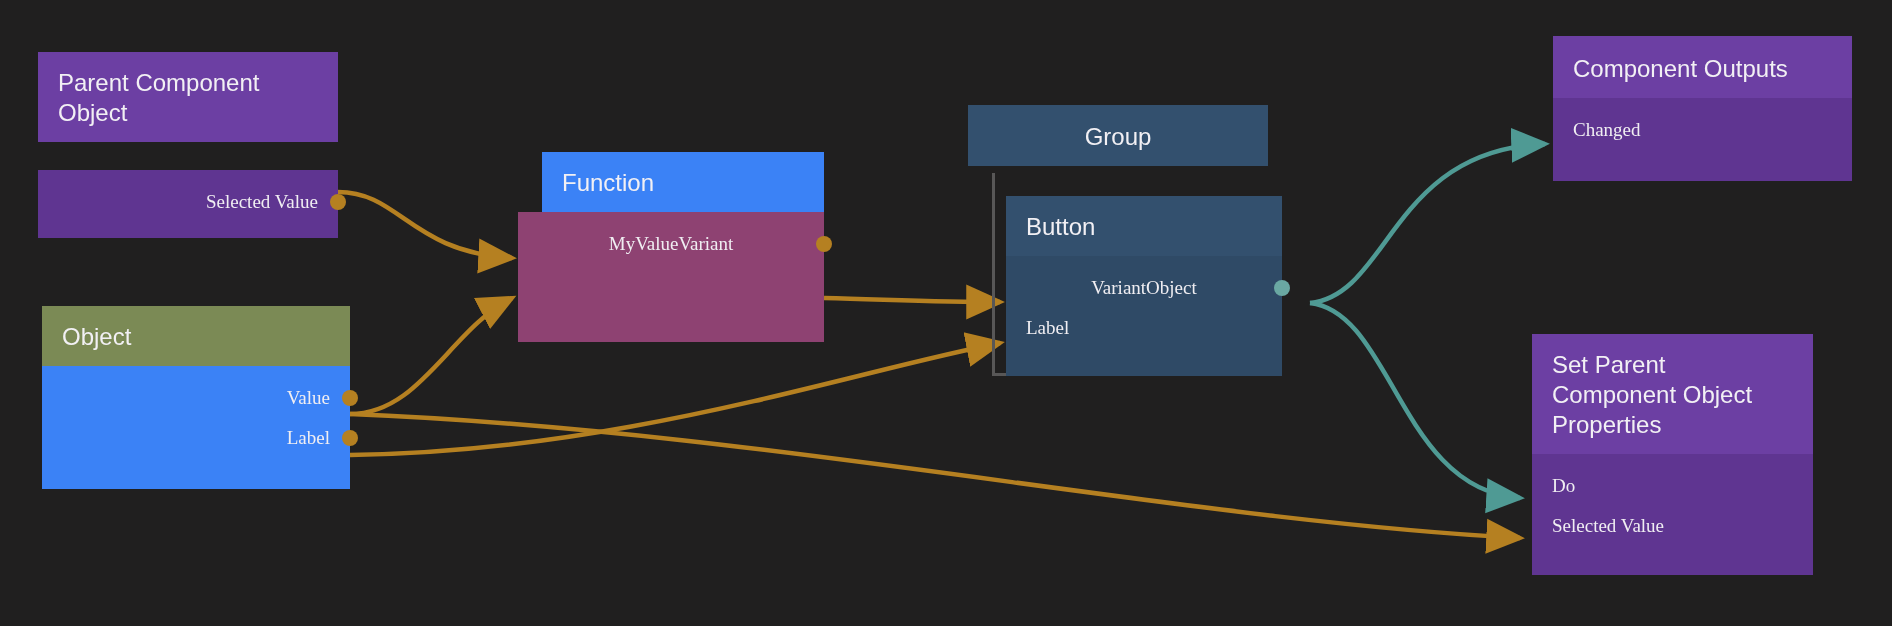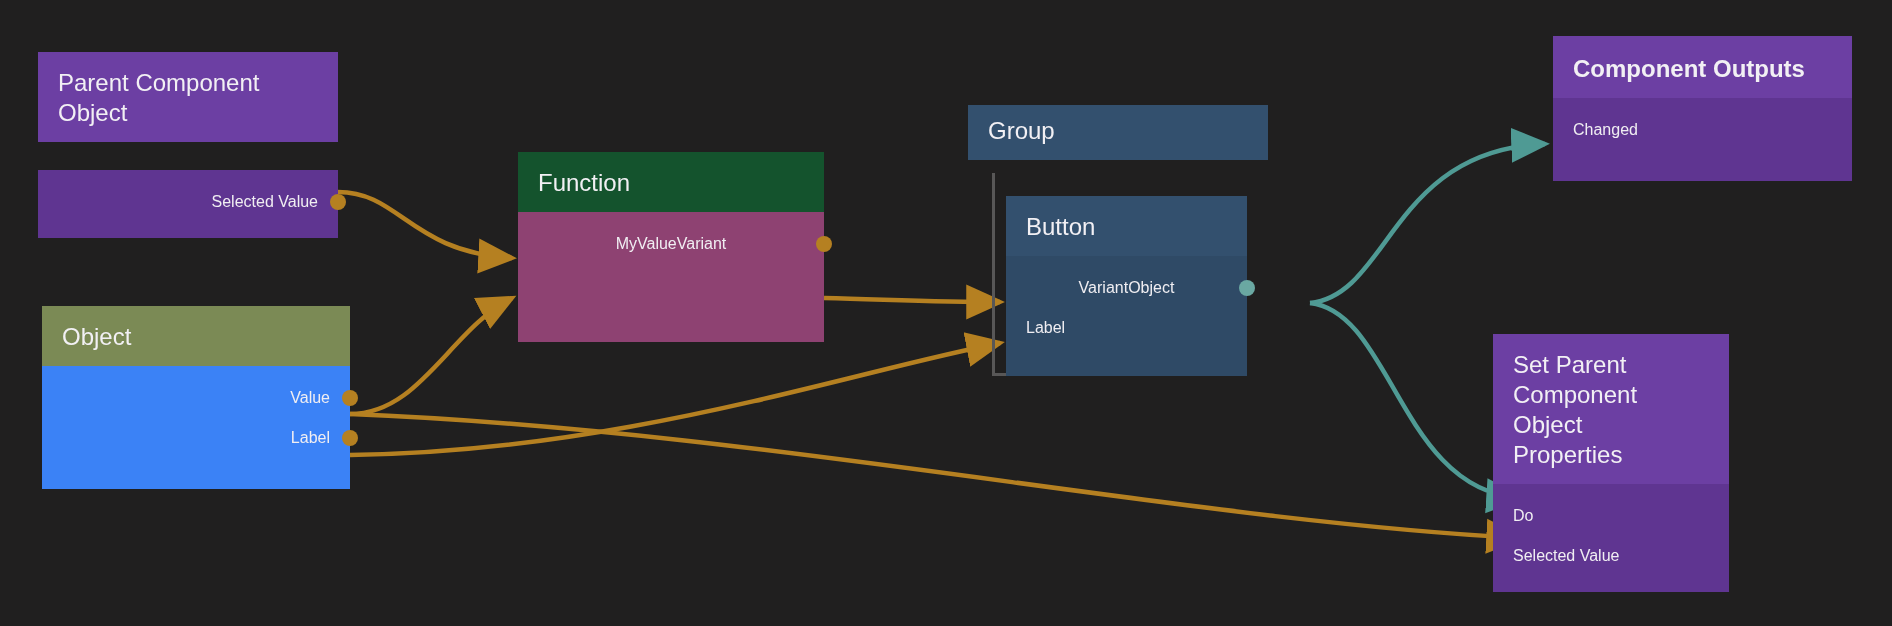--- a/index.html
+++ b/index.html
@@ -57,43 +57,44 @@
   .port-row.in {
     justify-content: flex-start;
     padding-left: 20px;
   }
   .port-row.out {
     justify-content: flex-end;
     padding-right: 20px;
   }
   .port-label {
     color: #f0eef2;
-    font-size: 16px;
+    font-size: 19px;
     line-height: 24px;
     white-space: nowrap;
+    font-family: Liberation Serif, serif;
   }
   .port-row.both {
     justify-content: center;
     padding-left: 20px;
     padding-right: 20px;
   }
   .port-dot {
     position: absolute;
     width: 16px;
     height: 16px;
     border-radius: 50%;
     top: 50%;
     transform: translateY(-50%);
   }
   .port-dot.right { right: -8px; }
 
   
   .theme-purple .node-header { background: #6c3fa3; }
   .theme-purple .node-body   { background: #5f3591; }
-  .theme-pink   .node-header { background: #14532d; }
+  .theme-pink   .node-header { background: #3b82f6; margin-left: 24px; }
   .theme-pink   .node-body   { background: #8e4272; }
   .theme-olive  .node-header { background: #7b8a55; }
   .theme-olive  .node-body   { background: #3b82f6; }
   .theme-blue   .node-header { background: #33506e; }
   .theme-blue   .node-body   { background: #2f4a66; }
 
   .group-bracket {
     position: absolute;
     z-index: 1;
     border-left: 3px solid #585757;
@@ -162,47 +163,47 @@
     <div class="node-body">
       <div class="port-row both">
         <span class="port-label">MyValue</span>
         <span class="port-label">Variant</span>
         <span class="port-dot right" style="background:#b58021;"></span>
       </div>
     </div>
   </div>
 
   <div class="node theme-blue" style="left:968px; top:105px; width:300px; height:68px;">
-    <div class="node-header" style="padding-top:11px;">Group</div>
-  </div>
-
-  <div class="node theme-blue" style="left:1006px; top:196px; width:241px; height:180px;border-radius:14px;">
+    <div class="node-header" style="padding-top:17px;text-align:center;">Group</div>
+  </div>
+
+  <div class="node theme-blue" style="left:1006px; top:196px; width:276px; height:180px;border-radius:14px;">
     <div class="node-header">Button</div>
     <div class="node-body">
       <div class="port-row both">
         <span class="port-label">Variant</span>
         <span class="port-label">Object</span>
         <span class="port-dot right" style="background:#6aa8a2;"></span>
       </div>
       <div class="port-row in">
         <span class="port-label">Label</span>
       </div>
     </div>
   </div>
 
   <div class="node theme-purple" style="left:1553px; top:36px; width:299px; height:145px;">
-    <div class="node-header" style="padding-top:18px;font-weight:bold;">Component Outputs</div>
+    <div class="node-header" style="padding-top:18px;">Component Outputs</div>
     <div class="node-body">
       <div class="port-row in">
         <span class="port-label">Changed</span>
       </div>
     </div>
   </div>
 
-  <div class="node theme-purple" style="left:1493px; top:334px; width:236px; height:241px;justify-content:space-between;">
+  <div class="node theme-purple" style="left:1532px; top:334px; width:281px; height:241px;justify-content:space-between;">
     <div class="node-header">Set Parent
 Component Object
 Properties</div>
     <div class="node-body">
       <div class="port-row in">
         <span class="port-label">Do</span>
       </div>
       <div class="port-row in">
         <span class="port-label">Selected Value</span>
       </div>

